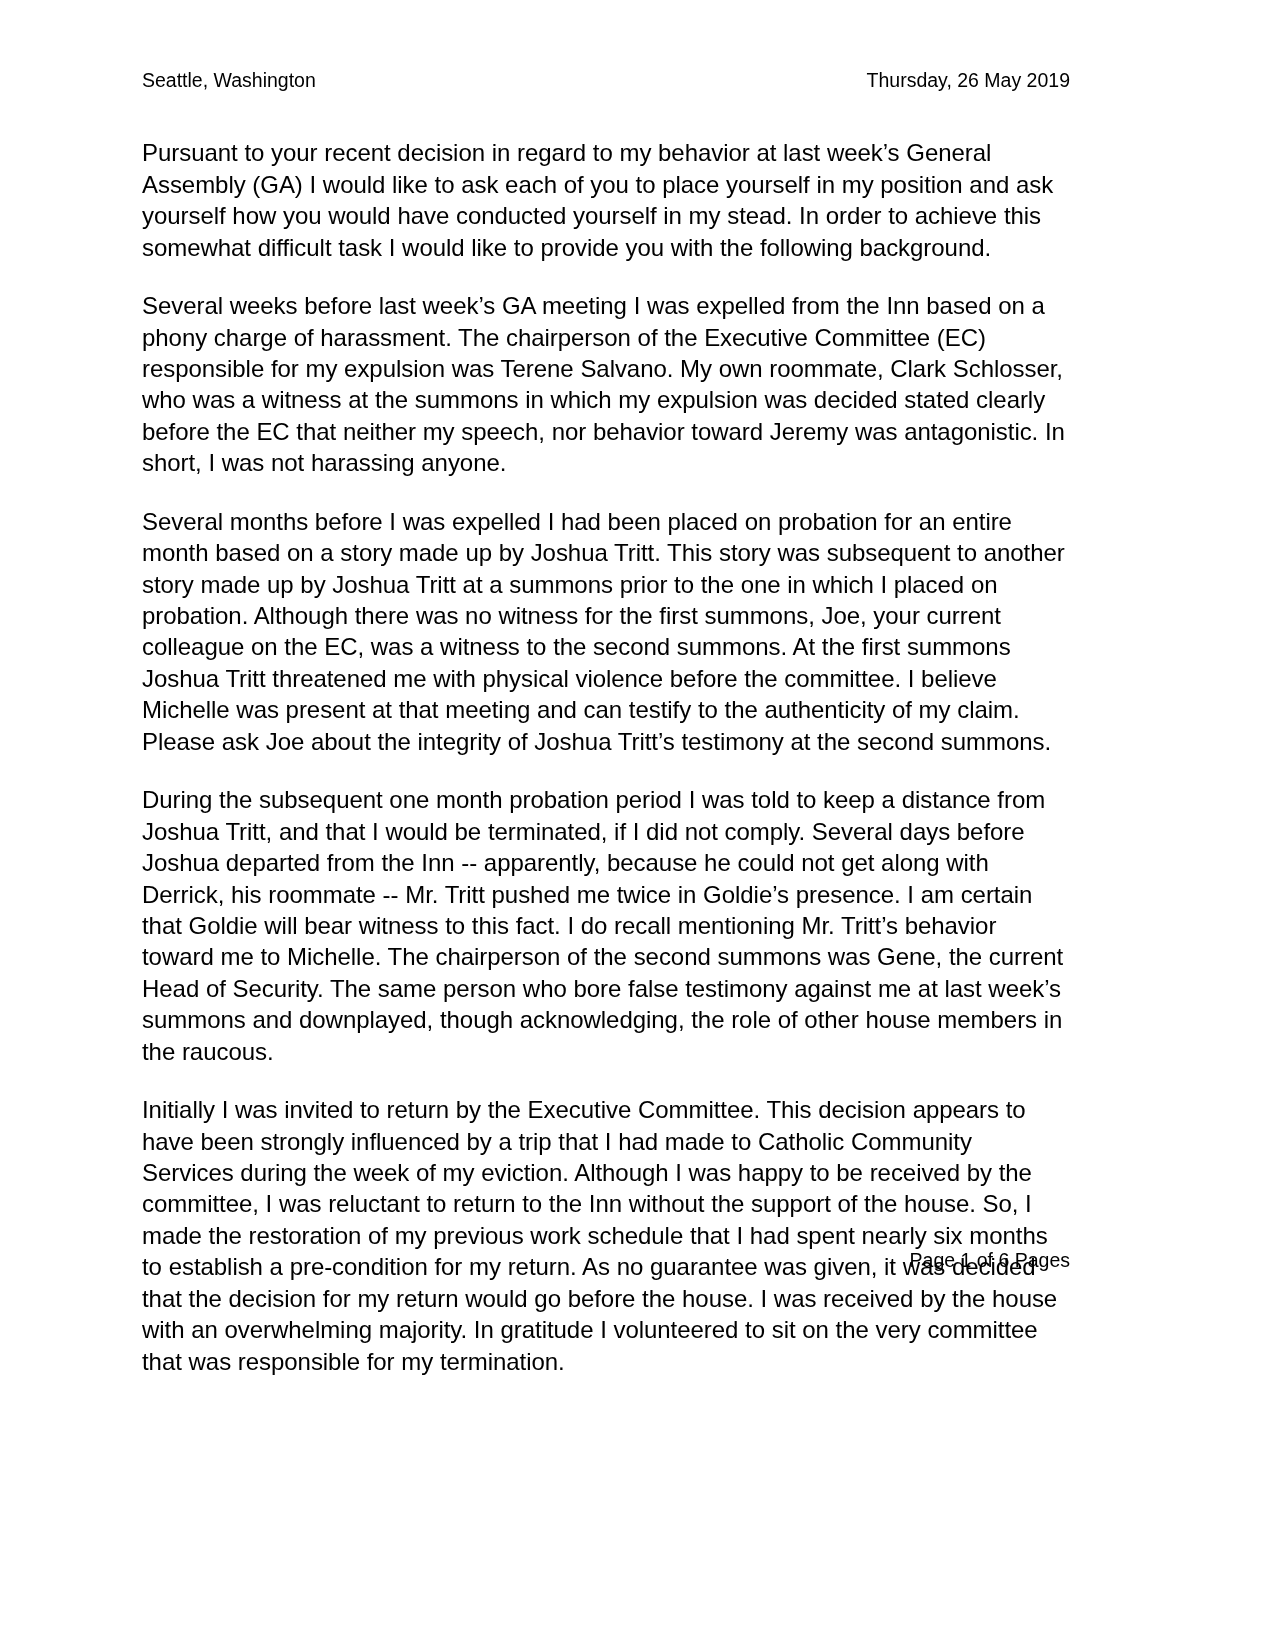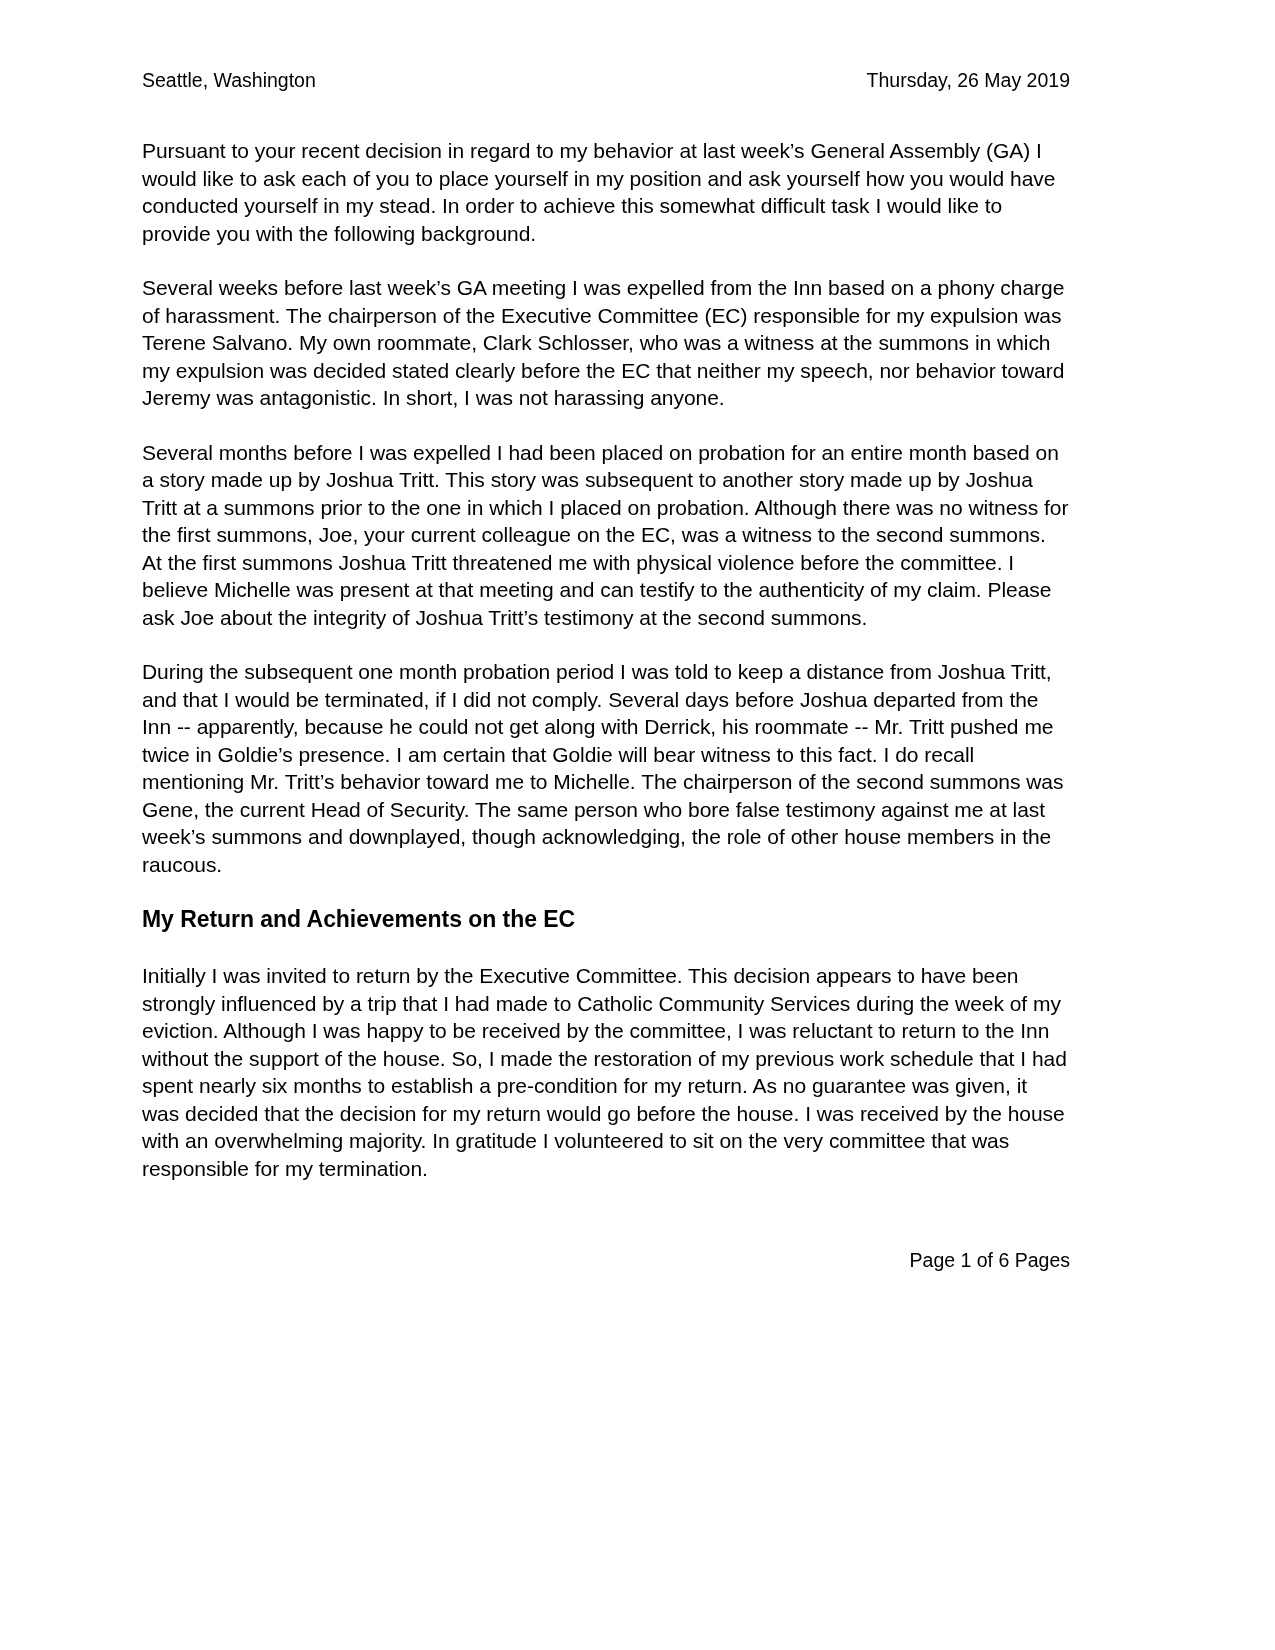--- a/index.html
+++ b/index.html
@@ -33,21 +33,21 @@
     align-items: baseline;
     font-size: 19.5px;
     line-height: 1.3;
     margin-bottom: 44px;
   }
   .doc-header .place,
   .doc-header .date {
     white-space: nowrap;
   }
   p.body-text {
-    font-size: 21px;
+    font-size: 24px;
     line-height: 1.31;
     margin: 0 0 27px 0;
     text-align: left;
     word-spacing: 0.1px;
     letter-spacing: -0.05px;
   }
   h2.section-heading {
     font-size: 23px;
     font-weight: bold;
     line-height: 1.3;
@@ -78,21 +78,20 @@
 
     <p class="body-text">Pursuant to your recent decision in regard to my behavior at last week’s General Assembly (GA) I would like to ask each of you to place yourself in my position and ask yourself how you would have conducted yourself in my stead.  In order to achieve this somewhat difficult task I would like to provide you with the following background.</p>
 
 
     <p class="body-text">Several weeks before last week’s GA meeting I was expelled from the Inn based on a phony charge of harassment.  The chairperson of the Executive Committee (EC) responsible for my expulsion was Terene Salvano.  My own roommate, Clark Schlosser, who was a witness at the summons in which my expulsion was decided stated clearly before the EC that neither my speech, nor behavior toward Jeremy was antagonistic.  In short, I was not harassing anyone.</p>
 
     <p class="body-text">Several months before I was expelled I had been placed on probation for an entire month based on a story made up by Joshua Tritt.  This story was subsequent to another story made up by Joshua Tritt at a summons prior to the one in which I placed on probation.  Although there was no witness for the first summons, Joe, your current colleague on the EC, was a witness to the second summons. At the first summons Joshua Tritt threatened me with physical violence before the committee.  I believe Michelle was present at that meeting and can testify to the authenticity of my claim.  Please ask Joe about the integrity of Joshua Tritt’s testimony at the second summons.</p>
 
     <p class="body-text">During the subsequent one month probation period I was told to keep a distance from Joshua Tritt, and that I would be terminated, if I did not comply.  Several days before Joshua departed from the Inn -- apparently, because he could not get along with Derrick, his roommate -- Mr. Tritt pushed me twice in Goldie’s presence.  I am certain that Goldie will bear witness to this fact.  I do recall mentioning Mr. Tritt’s behavior toward me to Michelle.  The chairperson of the second summons was Gene, the current Head of Security.  The same person who bore false testimony against me at last week’s summons and downplayed, though acknowledging, the role of other house members in the raucous.</p>
 
-    <h2 class="section-heading">My Return and Achievements on the EC</h2>
 
     <p class="body-text">Initially I was invited to return by the Executive Committee.  This decision appears to have been strongly influenced by a trip that I had made to Catholic Community Services during the week of my eviction.  Although I was happy to be received by the committee, I was reluctant to return to the Inn without the support of the house.  So, I made the restoration of my previous work schedule that I had spent nearly six months to establish a pre-condition for my return.  As no guarantee was given, it was decided that the decision for my return would go before the house. I was received by the house with an overwhelming majority.  In gratitude I volunteered to sit on the very committee that was responsible for my termination.</p>
 
   </div>
 
   <div class="footer">Page 1 of 6 Pages</div>
 
 </div>
 
 </body></html>

